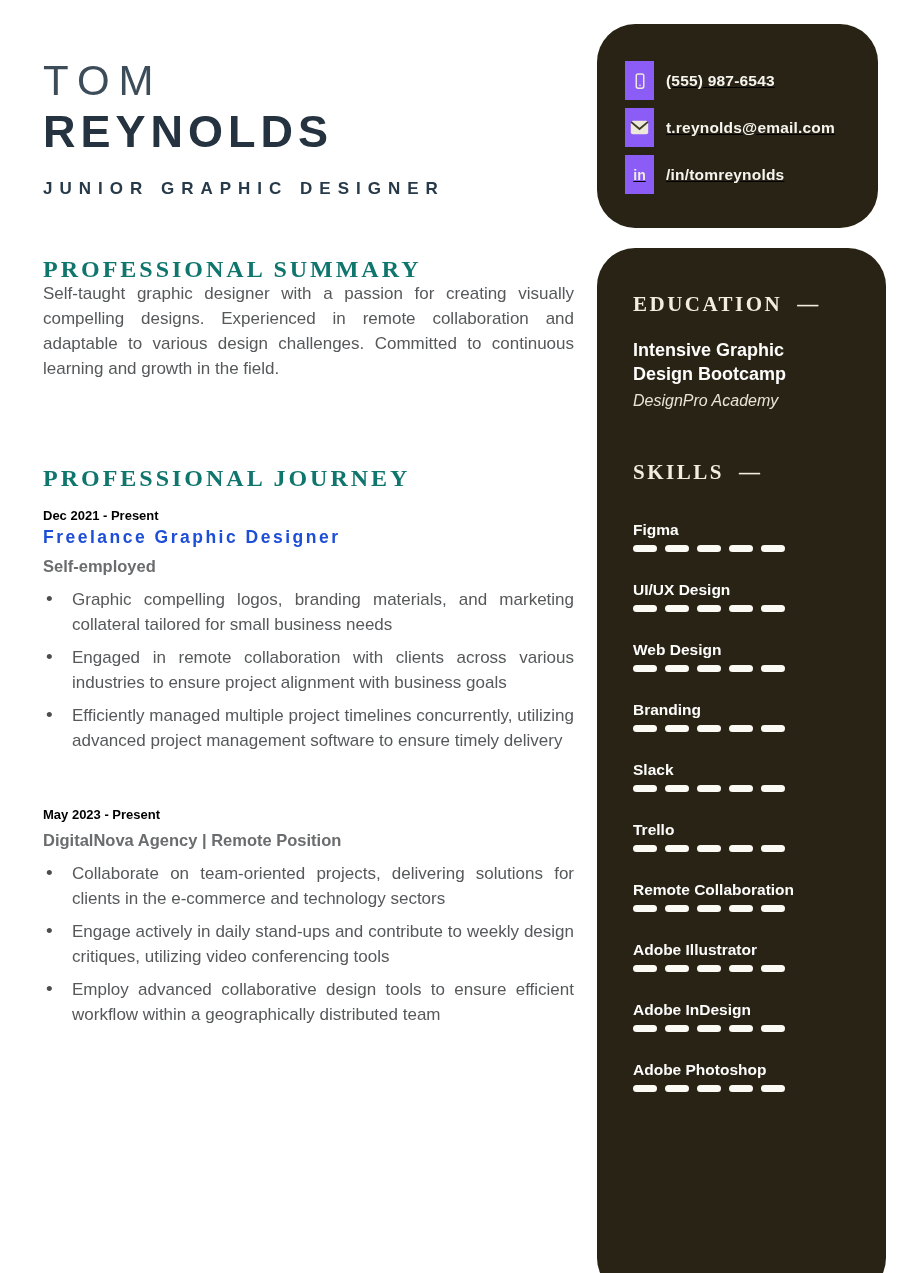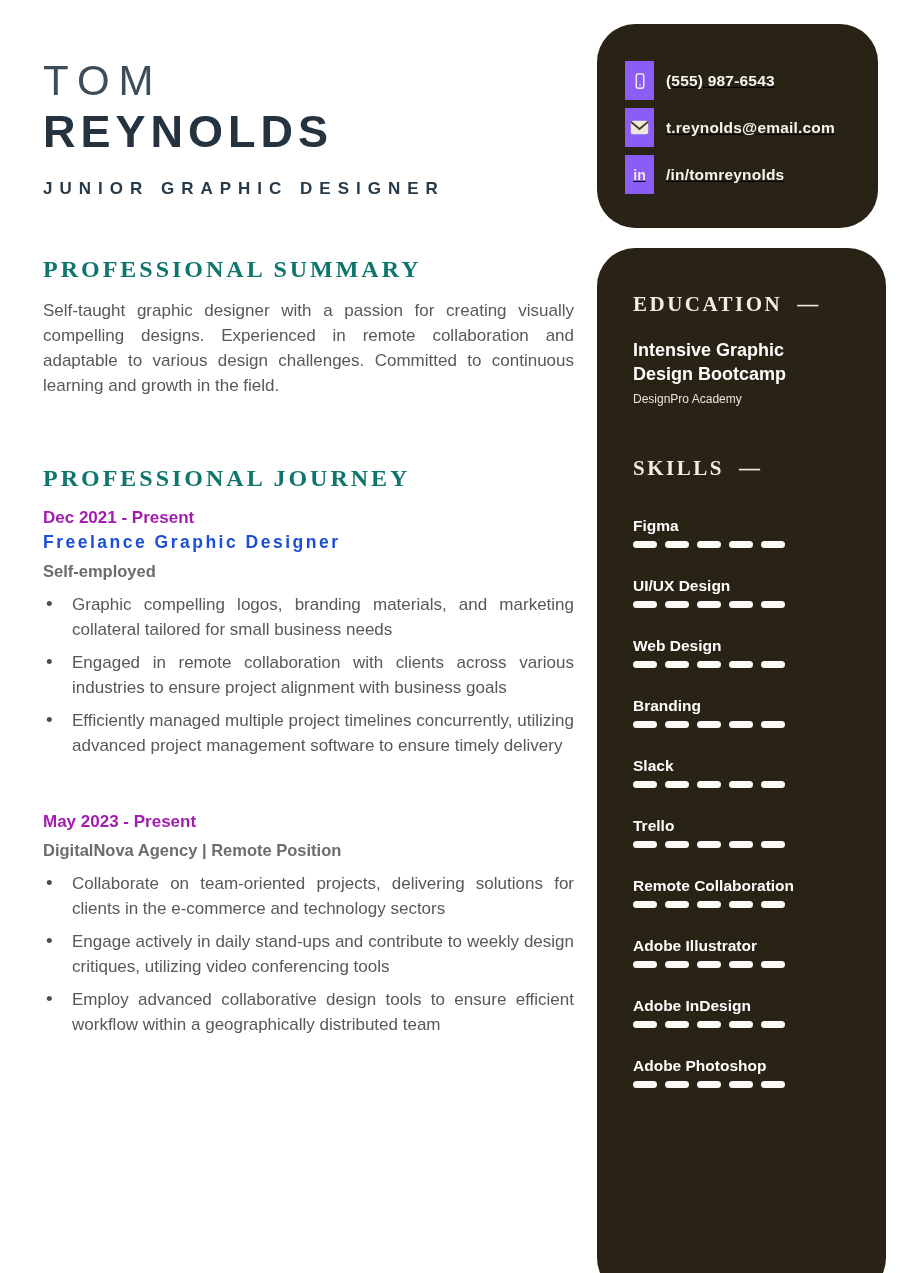--- a/index.html
+++ b/index.html
@@ -29,29 +29,28 @@
     color:#273a49;
   }
 
   .section-heading {
     font-family:"Liberation Serif", serif;
     font-size:24px; font-weight:700; letter-spacing:3px;
     color:#0f766e; line-height:1.0;
   }
   .summary-section { position:absolute; left:43px; top:257px; width:531px; }
   .summary-text {
-    margin-top:17px;
     font-size:17px; line-height:25px; color:#56585a;
     text-align:justify;
   }
 
   .journey-section { position:absolute; left:43px; top:466px; width:531px; }
   .job { margin-top:18px; }
   .job + .job { margin-top:54px; }
-  .job-dates { font-size:17px; font-weight:700; color:#a21caf; }
+  .job-dates { font-size:13px; font-weight:700; color:#000000; }
   .job-title {
     margin-top:4px;
     font-size:17.5px; font-weight:700; letter-spacing:2.5px; color:#1d4ed8;
   }
   .job-company { margin-top:9px; font-size:16.5px; font-weight:700; color:#6a6c6e; }
   .job-bullets { list-style:none; margin-top:12px; }
   .job-bullets li {
     position:relative; padding-left:29px; margin-bottom:9px;
     font-size:17px; line-height:24.5px; color:#56585a; text-align:justify;
   }
@@ -87,21 +86,21 @@
     font-size:21px; font-weight:700; letter-spacing:2.5px;
     color:#f2eddc; line-height:24px;
     display:flex; align-items:center;
   }
   .side-heading .dash { margin-left:15px; font-weight:700; letter-spacing:0; }
 
   .edu-degree {
     margin-top:22px; width:200px;
     font-size:18px; font-weight:700; color:#fdfdfc; line-height:24px;
   }
-  .edu-school { margin-top:6px; font-size:12px; font-weight:400; color:#e9e4d6; }
+  .edu-school { margin-top:6px; font-size:16px; font-weight:400; color:#e9e4d6;font-style:italic; }
 
   .skills-heading { margin-top:50px; }
   .skills-list { margin-top:36px; }
   .skill-item { margin-bottom:28px; }
   .skill-label { font-size:15.5px; font-weight:700; color:#fdfdfc; line-height:19px; margin-bottom:6px; }
   .skill-bar { display:flex; gap:8px; }
   .skill-bar .dash-seg {
     width:24px; height:7px; border-radius:3.5px; background:#fbfaf5; display:block;
   }
 </style>

